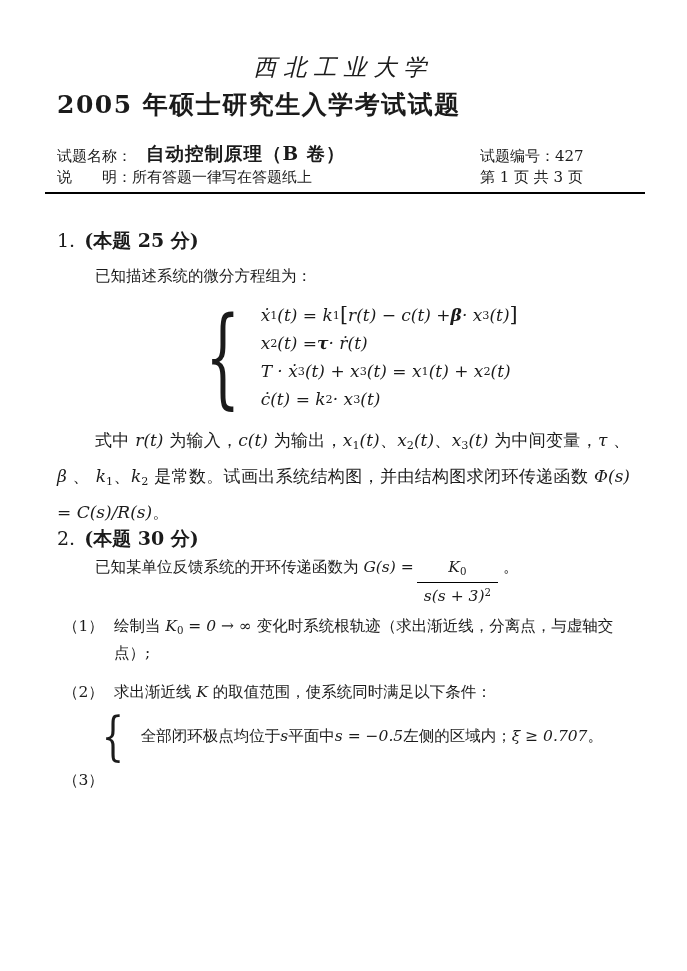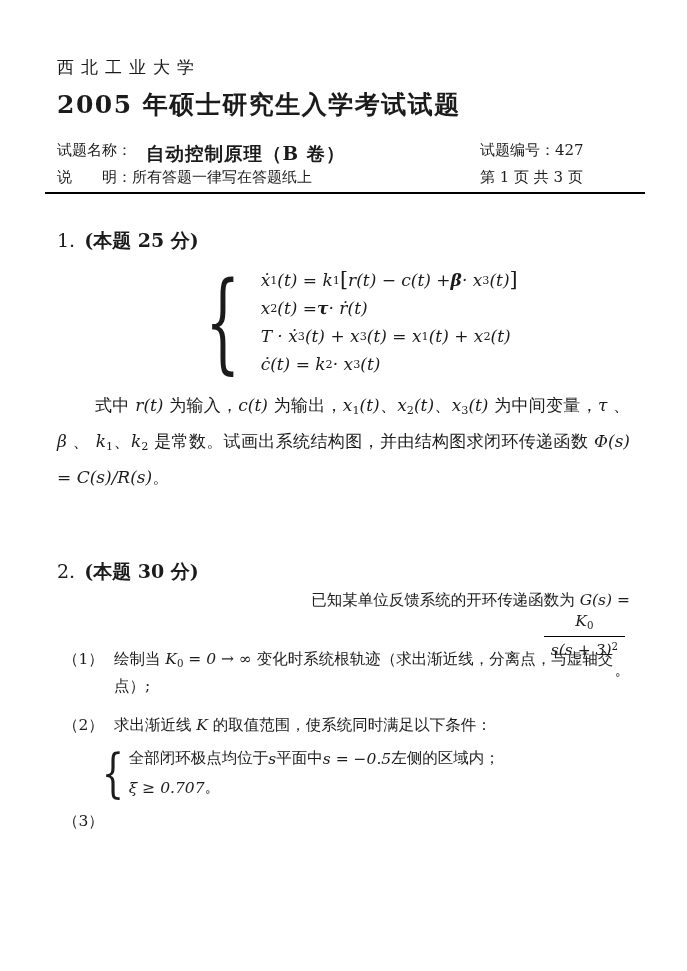--- a/index.html
+++ b/index.html
@@ -11,52 +11,53 @@
     background: #ffffff;
     box-sizing: border-box;
     padding: 52px 57px 0 57px;
     color: #1b1b1b;
     font-family: "DejaVu Serif", serif;
     overflow: hidden;
   }
 
   
   .title1 {
-    text-align: left;
-    font-size: 17px;
+    text-align: center;
+    font-size: 23px;
     line-height: 30px;
     letter-spacing: 7px;
+    font-style: italic;
   }
   .title2 {
     margin-top: 6px;
     text-align: left;
     font-size: 25px;
     line-height: 33px;
     font-weight: 700;
     letter-spacing: 1.5px;
   }
 
   
   .info { margin-top: 20px; font-size: 15px; }
-  .info-row { display: flex; align-items: flex-start; }
+  .info-row { display: flex; align-items: flex-end; }
   .info-row + .info-row { margin-top: 2px; }
   .lbl { white-space: pre; }
   .exam-name { font-size: 18.5px; font-weight: 700; margin-left: 14px; letter-spacing: 1px; }
   .info-right { width: 150px; margin-left: auto; white-space: nowrap; }
   .header-rule {
     margin: 5px 0 0 -12px;
     width: 600px;
     height: 2px;
     background: #000;
   }
 
   
   .q-head { font-size: 19px; line-height: 21px; }
   .q-head.q1 { margin-top: 36px; }
-  .q-head.q2 { margin-top: 68px; }
+  .q-head.q2 { }
   .q-num { margin-right: 9px; }
   .q-points { font-weight: 700; }
 
   .q-intro { margin: 15px 0 0 38px; font-size: 15.5px; line-height: 20px; }
 
   
   .eq-system { margin: 15px 0 0 134px; display: flex; align-items: center; }
   .brace {
     font-family: "DejaVu Serif", serif;
     font-weight: 400;
@@ -85,43 +86,42 @@
     line-height: 31px;
     text-align: justify;
     text-indent: 38px;
   }
 
   
   .tf-line {
     margin: 8px 0 0 38px;
     height: 52px;
     display: flex;
-    align-items: flex-end;
+    align-items: flex-start;
     font-size: 15.5px;
-    flex-direction: column;
   }
   .frac {
     display: inline-flex;
     flex-direction: column;
     text-align: center;
     margin: 0 5px 0 3px;
   }
   .frac .num, .frac .den { line-height: 20px; padding: 0 7px; font-size: 15.5px; }
   .frac .den { border-top: 1.3px solid #000; }
 
   
   .sub-item { margin-left: 6px; display: flex; font-size: 15.5px; line-height: 22px; }
   .sub-item.s1 { margin-top: 6px; }
   .sub-item.s2 { margin-top: 17px; }
   .sub-item.s3 { margin-top: 8px; }
   .item-num { margin-right: 10px; white-space: nowrap; }
 
   
   .cond-wrap { margin: 8px 0 0 40px; display: flex; align-items: center; }
-  .cond-col { margin-left: 0; display: flex; flex-direction: column; }
+  .cond-col { margin-left: 12px; display: flex; flex-direction: row; }
   .cond-line { height: 29px; display: flex; align-items: center; font-size: 15.5px; white-space: nowrap; }
 </style>
 </head>
 <body>
 
 <div class="page">
 
   <div class="title1">西北工业大学</div>
   <div class="title2">2005 年硕士研究生入学考试试题</div>
 
@@ -136,20 +136,21 @@
       <span>所有答题一律写在答题纸上</span>
       <span class="info-right">第 1 页 共 3 页</span>
     </div>
     <div class="header-rule"></div>
   </div>
 
   <div class="q-head q1">
     <span class="q-num">1.</span><span class="q-points">(本题 25 分)</span>
   </div>
 
+  <div class="q-intro">已知描述系统的微分方程组为：</div>
 
   <div class="eq-system">
     <span class="brace brace-4">{</span>
     <div class="eq-col">
       <div class="eq-line">
           <span class="seg-math">ẋ</span>
           <span class="seg-sub">1</span>
           <span class="seg-math">(t) = k</span>
           <span class="seg-sub">1</span>
           <span class="seg-bracket">[</span>

